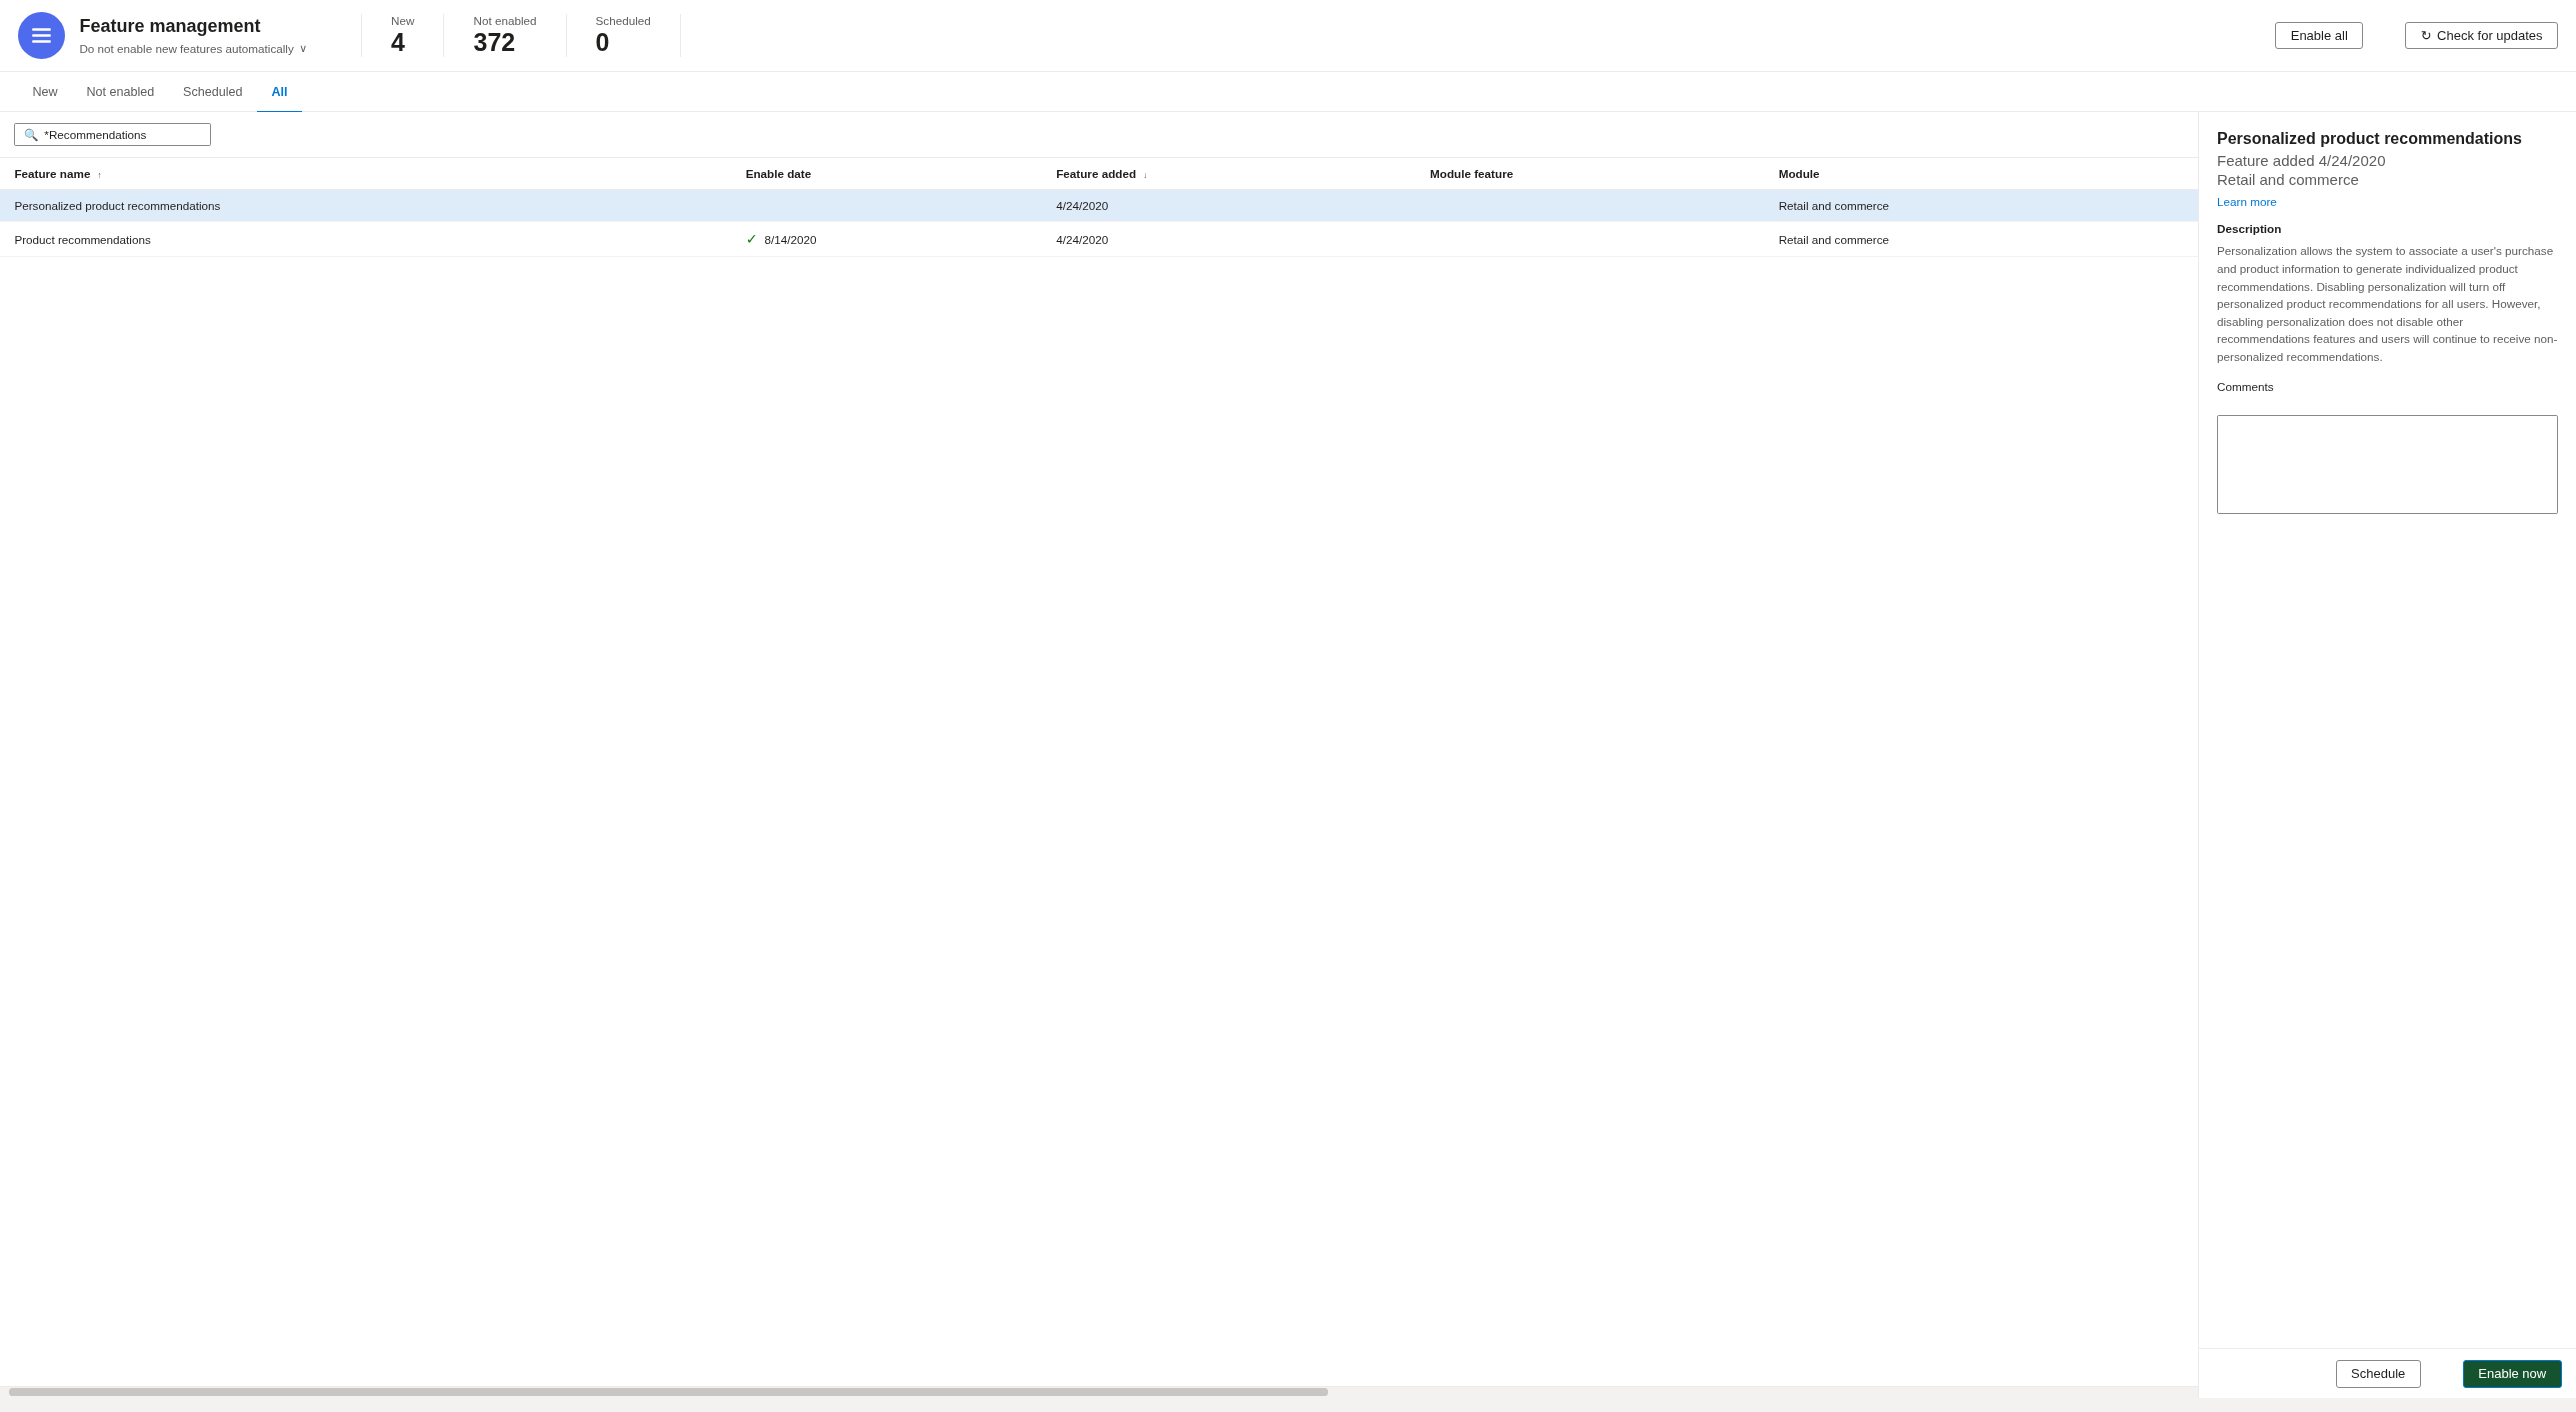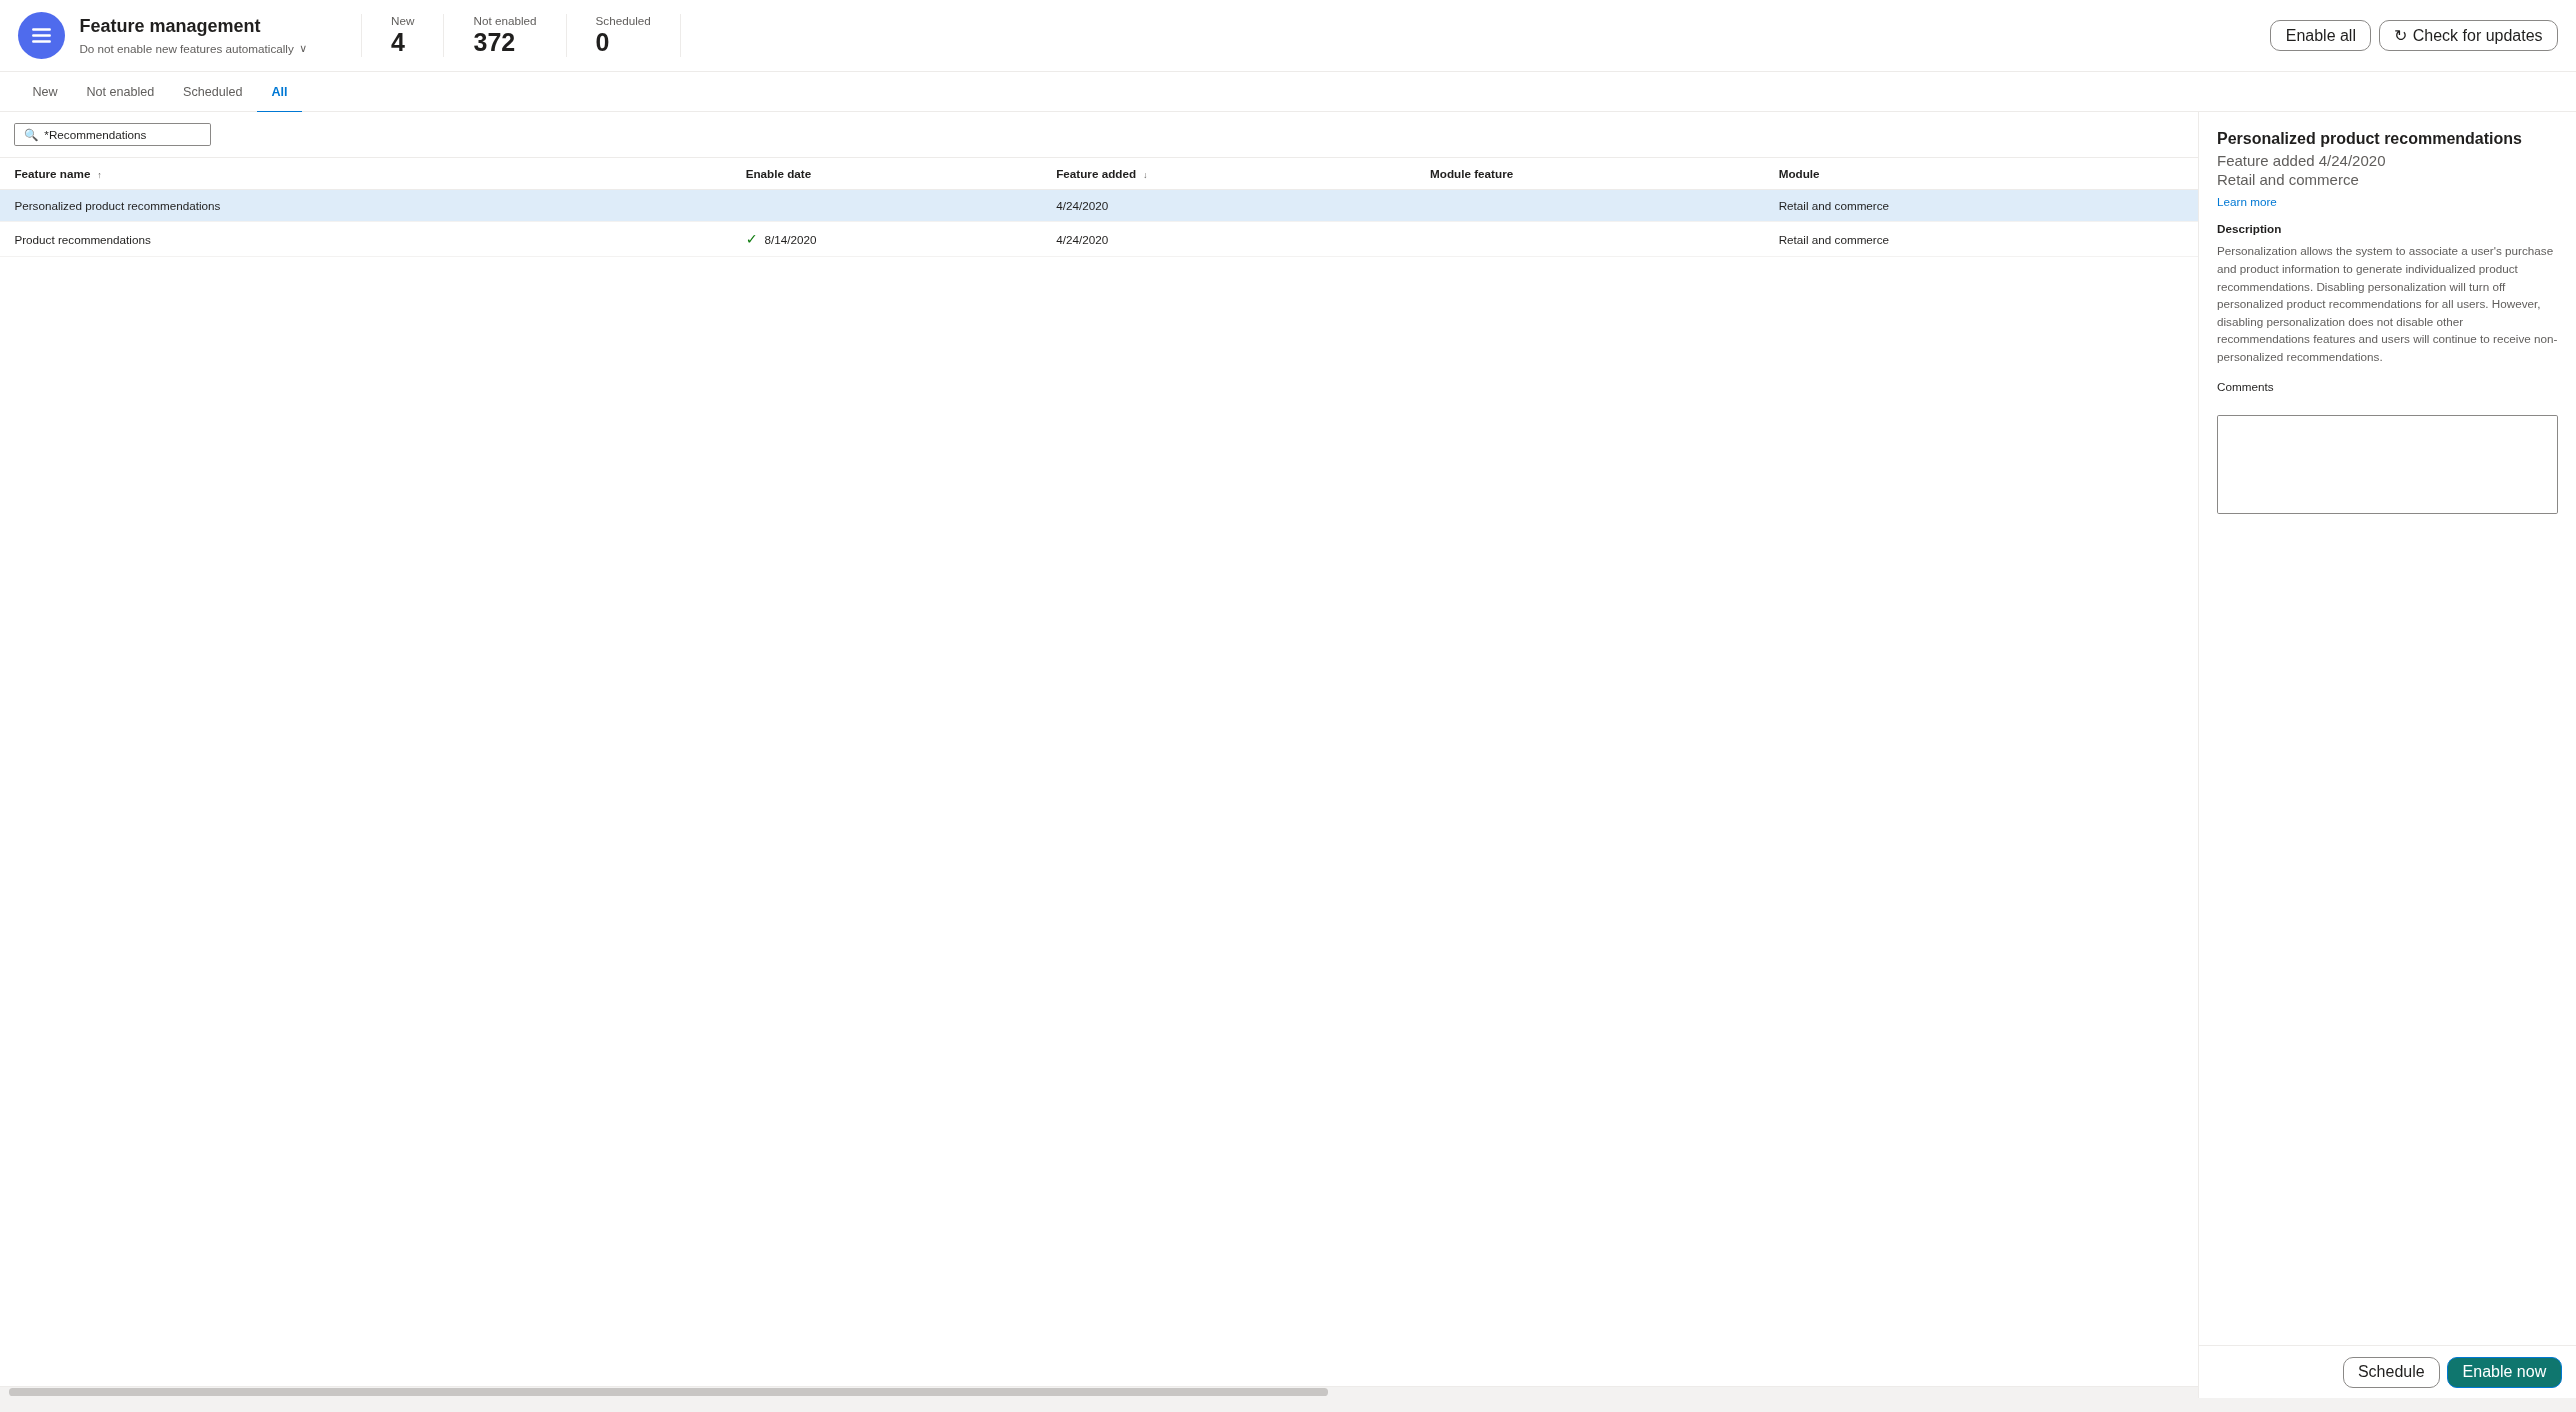--- a/index.html
+++ b/index.html
@@ -43,31 +43,32 @@
     }
     .stat-label { font-size: 11.7px; color: #605e5c; }
     .stat-value { font-size: 25px; font-weight: 600; color: #201f1e; line-height: 1.2; }
 
     .header-actions {
       margin-left: auto;
       display: flex; gap: 7.2px; align-items: center;
     }
     .btn {
       padding: 5.4px 14.4px;
-      font-size: 16px;
+      font-size: 13px;
       border: 0.9px solid #8a8886;
       background: #fff;
       color: #201f1e;
       cursor: pointer;
-      border-radius: 10px;
+      border-radius: 3px;
       display: flex; align-items: center; gap: 5.4px;
       white-space: nowrap;
+      margin-left: 35px;
     }
     .btn-primary {
-      background: #0f766e;
+      background: #14532d;
       color: #fff;
       border-color: #0078d4;
     }
 
     
     .tabs-bar {
       background: #fff;
       display: flex;
       align-items: center;
       padding: 0 18px;

